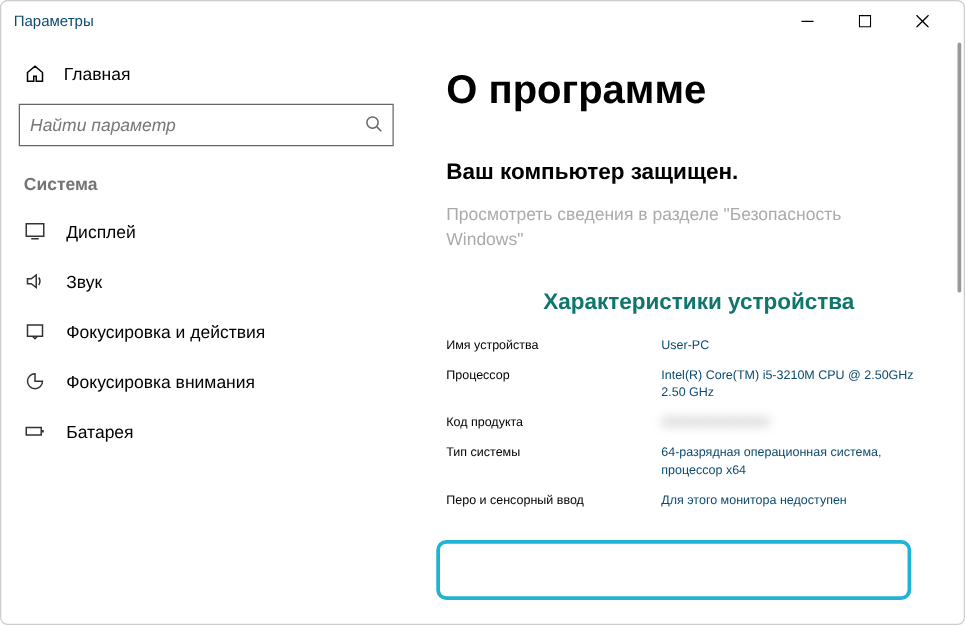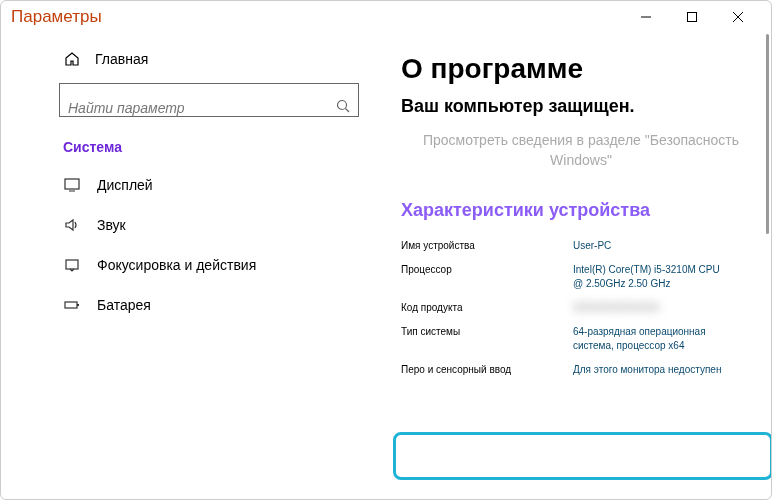--- a/index.html
+++ b/index.html
@@ -1,46 +1,46 @@
 <!DOCTYPE html>
 <html><head>
 <meta charset="utf-8">
 <style>
 * { margin: 0; padding: 0; box-sizing: border-box; font-family: "Segoe UI", Tahoma, sans-serif; }
 body { width: 772px; height: 500px; background: #fff; overflow: hidden; border: 1px solid #ccc; border-radius: 6px; position: relative; }
 
 .titlebar { height: 32px; display: flex; align-items: center; padding: 0 10px; }
-.titlebar .title { font-size: 17px; color: #c2410c; flex: 1; }
+.titlebar .title { font-size: 12px; color: #0c4a6e; flex: 1; }
 .win-controls { display: flex; }
 .win-btn { width: 46px; height: 32px; display: flex; align-items: center; justify-content: center; font-size: 14px; color: #000; cursor: pointer; }
 
 .content { display: flex; height: calc(100% - 32px); }
 
-.sidebar { width: 328px; padding: 10px 0 12px 0; height: 100%; overflow: hidden; margin-left: 44px; }
+.sidebar { width: 328px; padding: 10px 0 12px 0; height: 100%; overflow: hidden; }
 .home-row { display: flex; align-items: center; padding: 8px 18px 10px 18px; gap: 14px; cursor: pointer; }
 .home-row .icon { width: 18px; display: flex; justify-content: center; }
 .home-row .label { font-size: 14px; color: #000; }
 
-.search-box { margin: 6px 14px 14px 14px; border: 1px solid #666; height: 34px; display: flex; align-items: flex-end; padding: 0 8px; }
+.search-box { margin: 6px 14px 14px 14px; border: 1px solid #666; height: 34px; display: flex; align-items: center; padding: 0 8px; }
 .search-box input { flex: 1; border: none; outline: none; font-size: 14px; background: transparent; color: #555; font-style: italic; }
 .search-box input::placeholder { color: #777; font-style: italic; }
 .search-box .sicon { color: #555; font-size: 14px; }
 
-.section-header { padding: 8px 18px 10px 18px; font-size: 14px; font-weight: 600; color: #6d28d9; }
+.section-header { padding: 8px 18px 10px 18px; font-size: 14px; font-weight: 600; color: #737373; }
 
 .nav-item { display: flex; align-items: center; padding: 12px 18px; gap: 16px; cursor: pointer; }
 .nav-item .icon { width: 18px; display: flex; justify-content: center; color: #333; }
 .nav-item .label { font-size: 14px; color: #000; }
 
 .main { flex: 1; padding: 20px 10px 0 28px; position: relative; height: 100%; overflow: hidden; }
-.main h1 { font-size: 28px; font-weight: 600; margin-bottom: 11px; }
+.main h1 { font-size: 32px; font-weight: 600; margin-bottom: 37px; }
 .sub1 { font-size: 18px; font-weight: 600; margin-bottom: 14px; color: #000; }
-.link-muted { font-size: 14px; color: #aaa; margin-bottom: 30px; max-width: 360px; line-height: 1.4; text-align: center; }
+.link-muted { font-size: 14px; color: #aaa; margin-bottom: 30px; max-width: 360px; line-height: 1.4; }
 
-.sub2 { font-size: 18px; font-weight: 600; margin-bottom: 18px; color: #8b5cf6; }
+.sub2 { font-size: 18px; font-weight: 600; margin-bottom: 18px; color: #0f766e; text-align: center; }
 
 .spec-row { display: flex; font-size: 10px; margin-bottom: 10px; line-height: 1.4; }
 .spec-row .k { width: 172px; color: #000; }
 .spec-row .v { flex: 1; color: #0c4a6e; padding-right: 30px; }
 .spec-row .blur { color: transparent; text-shadow: 0 0 8px rgba(120,120,120,0.9); user-select: none; }
 
 .highlight-box { position: absolute; border: 3px solid #1fb4d6; border-radius: 8px; left: 20px; width: 380px; top: 399px; height: 48px; pointer-events: none; }
 
 .scrollbar { position: absolute; right: 2px; top: 33px; width: 3px; height: 200px; background: #999; border-radius: 2px; }
 </style>
@@ -113,20 +113,28 @@
           <svg width="16" height="16" viewBox="0 0 16 16">
             <rect x="2" y="3" width="12" height="9" fill="none" stroke="#333" stroke-width="1.2"></rect>
             <path d="M6 12 L8 14 L10 12" fill="none" stroke="#333" stroke-width="1.2"></path>
           </svg>
         </span>
       <span class="label">Фокусировка и действия</span>
     </div>
     <div class="nav-item">
       <span class="icon">
           <svg width="16" height="16" viewBox="0 0 16 16">
+            <path d="M8 2 A6 6 0 1 0 14 8 L8 8 Z" fill="none" stroke="#333" stroke-width="1.2"></path>
+          </svg>
+        </span>
+      <span class="label">Фокусировка внимания</span>
+    </div>
+    <div class="nav-item">
+      <span class="icon">
+          <svg width="16" height="16" viewBox="0 0 16 16">
             <rect x="1" y="5" width="12" height="6" fill="none" stroke="#333" stroke-width="1.2"></rect>
             <rect x="13" y="7" width="2" height="2" fill="#333"></rect>
           </svg>
         </span>
       <span class="label">Батарея</span>
     </div>
   </div>
 
   <div class="main">
     <h1>О программе</h1>

